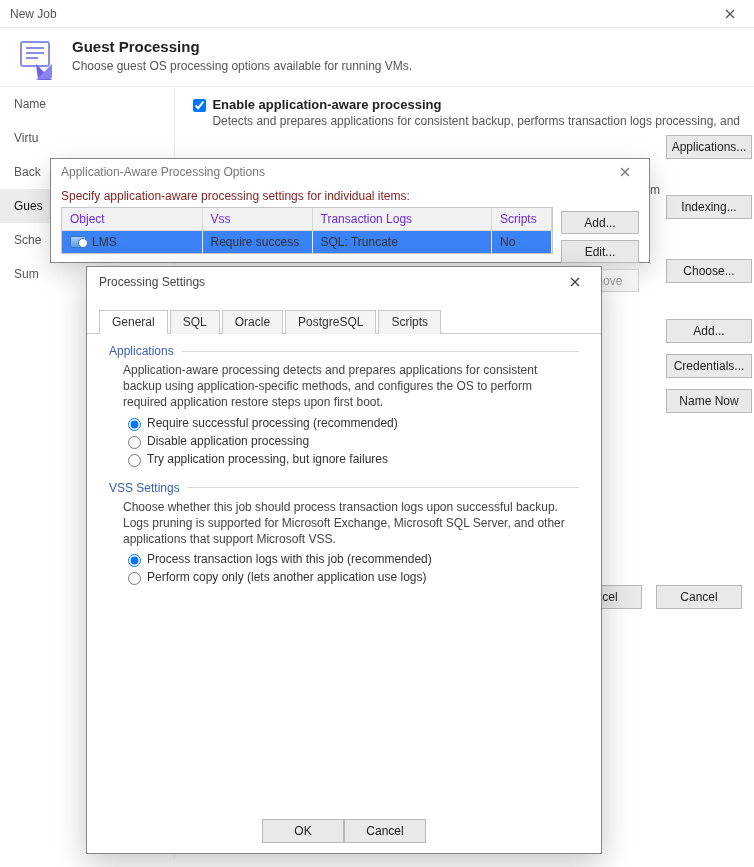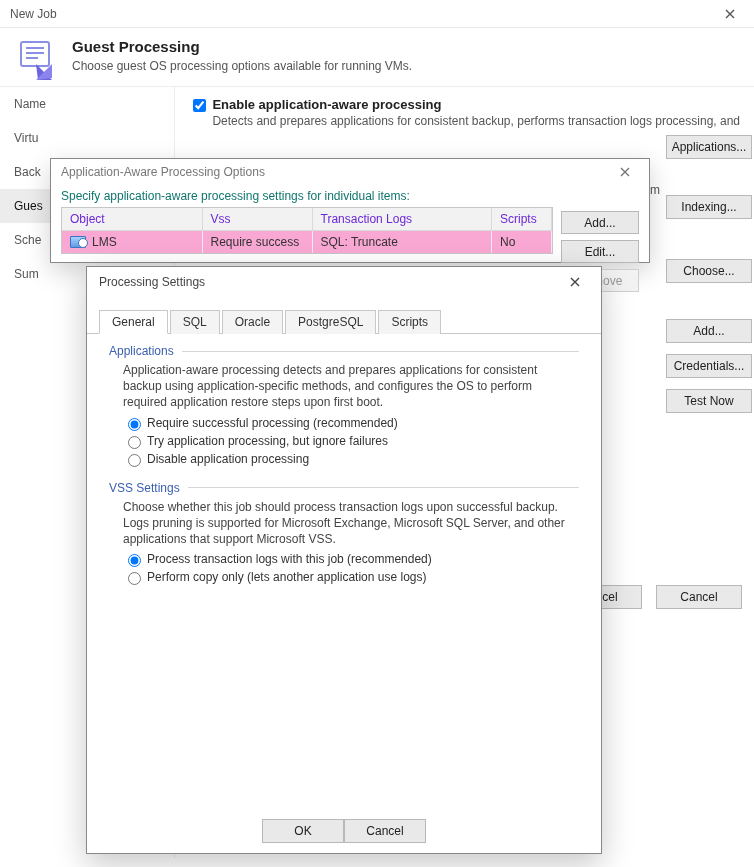--- a/index.html
+++ b/index.html
@@ -137,39 +137,39 @@
     align-items: center;
     justify-content: space-between;
     height: 26px;
     padding: 0 6px 0 10px;
     background: #fff;
     color: #777;
   }
   .dlg-aware .dclose {
     width: 36px; height: 22px; display:flex; align-items:center; justify-content:center; color:#777;
   }
-  .dlg-aware .dcaption { padding: 4px 10px 4px 10px; color: #0f766e; }
+  .dlg-aware .dcaption { padding: 4px 10px 4px 10px; color: #7f1d1d; }
   .dlg-aware .table-wrap {
     margin: 0 96px 8px 10px;
     border: 1px solid #c7c7c7;
   }
   .dlg-aware table {
     width: 100%;
     border-collapse: collapse;
     font-size: 12px;
   }
   .dlg-aware thead td {
     background: #f2f2f2;
     border-right: 1px solid #d9d9d9;
     border-bottom: 1px solid #d9d9d9;
     padding: 4px 8px;
     color: #6d28d9;
   }
   .dlg-aware tbody tr.sel td {
-    background: #f9a8d4;
+    background: #3b82f6;
   }
   .dlg-aware tbody td {
     padding: 4px 8px;
     border-right: 1px solid #eee;
   }
   .dlg-aware .side {
     position: absolute;
     right: 10px;
     top: 52px;
     width: 78px;
@@ -326,21 +326,21 @@
 
     <div class="right-buttons">
       <div class="btn">Applications...</div>
       <div style="height:14px"></div>
       <div class="btn">Indexing...</div>
       <div style="height:18px"></div>
       <div class="btn">Choose...</div>
       <div style="height:14px"></div>
       <div class="btn">Add...</div>
       <div class="btn">Credentials...</div>
-      <div class="btn">Test Now</div>
+      <div class="btn">Name Now</div>
     </div>
     <div class="sidetext">file system</div>
 
     <div class="bottom-cancel-row">
       <div class="btn">Cancel</div>
       <div class="btn">Cancel</div>
     </div>
   </div>
 </div>
 
@@ -411,25 +411,25 @@
           <span class="label">Applications</span>
           <span class="rule"></span>
         </div>
       <div class="para">Application-aware processing detects and prepares applications for consistent backup using application-specific methods, and configures the OS to perform required application restore steps upon first boot.</div>
       <label class="radio-row">
         <input type="radio" name="apps" checked="" style="">
         <span>Require successful processing (recommended)</span>
       </label>
       <label class="radio-row">
         <input type="radio" name="apps" style="">
-        <span>Try application processing, but ignore failures</span>
+        <span>Disable application processing</span>
       </label>
       <label class="radio-row">
         <input type="radio" name="apps" style="">
-        <span>Disable application processing</span>
+        <span>Try application processing, but ignore failures</span>
       </label>
     </fieldset>
 
     <fieldset>
       <div class="legend-line">
           <span class="label">VSS Settings</span>
           <span class="rule"></span>
         </div>
       <div class="para">Choose whether this job should process transaction logs upon successful backup. Logs pruning is supported for Microsoft Exchange, Microsoft SQL Server, and other applications that support Microsoft VSS.</div>
       <label class="radio-row">

